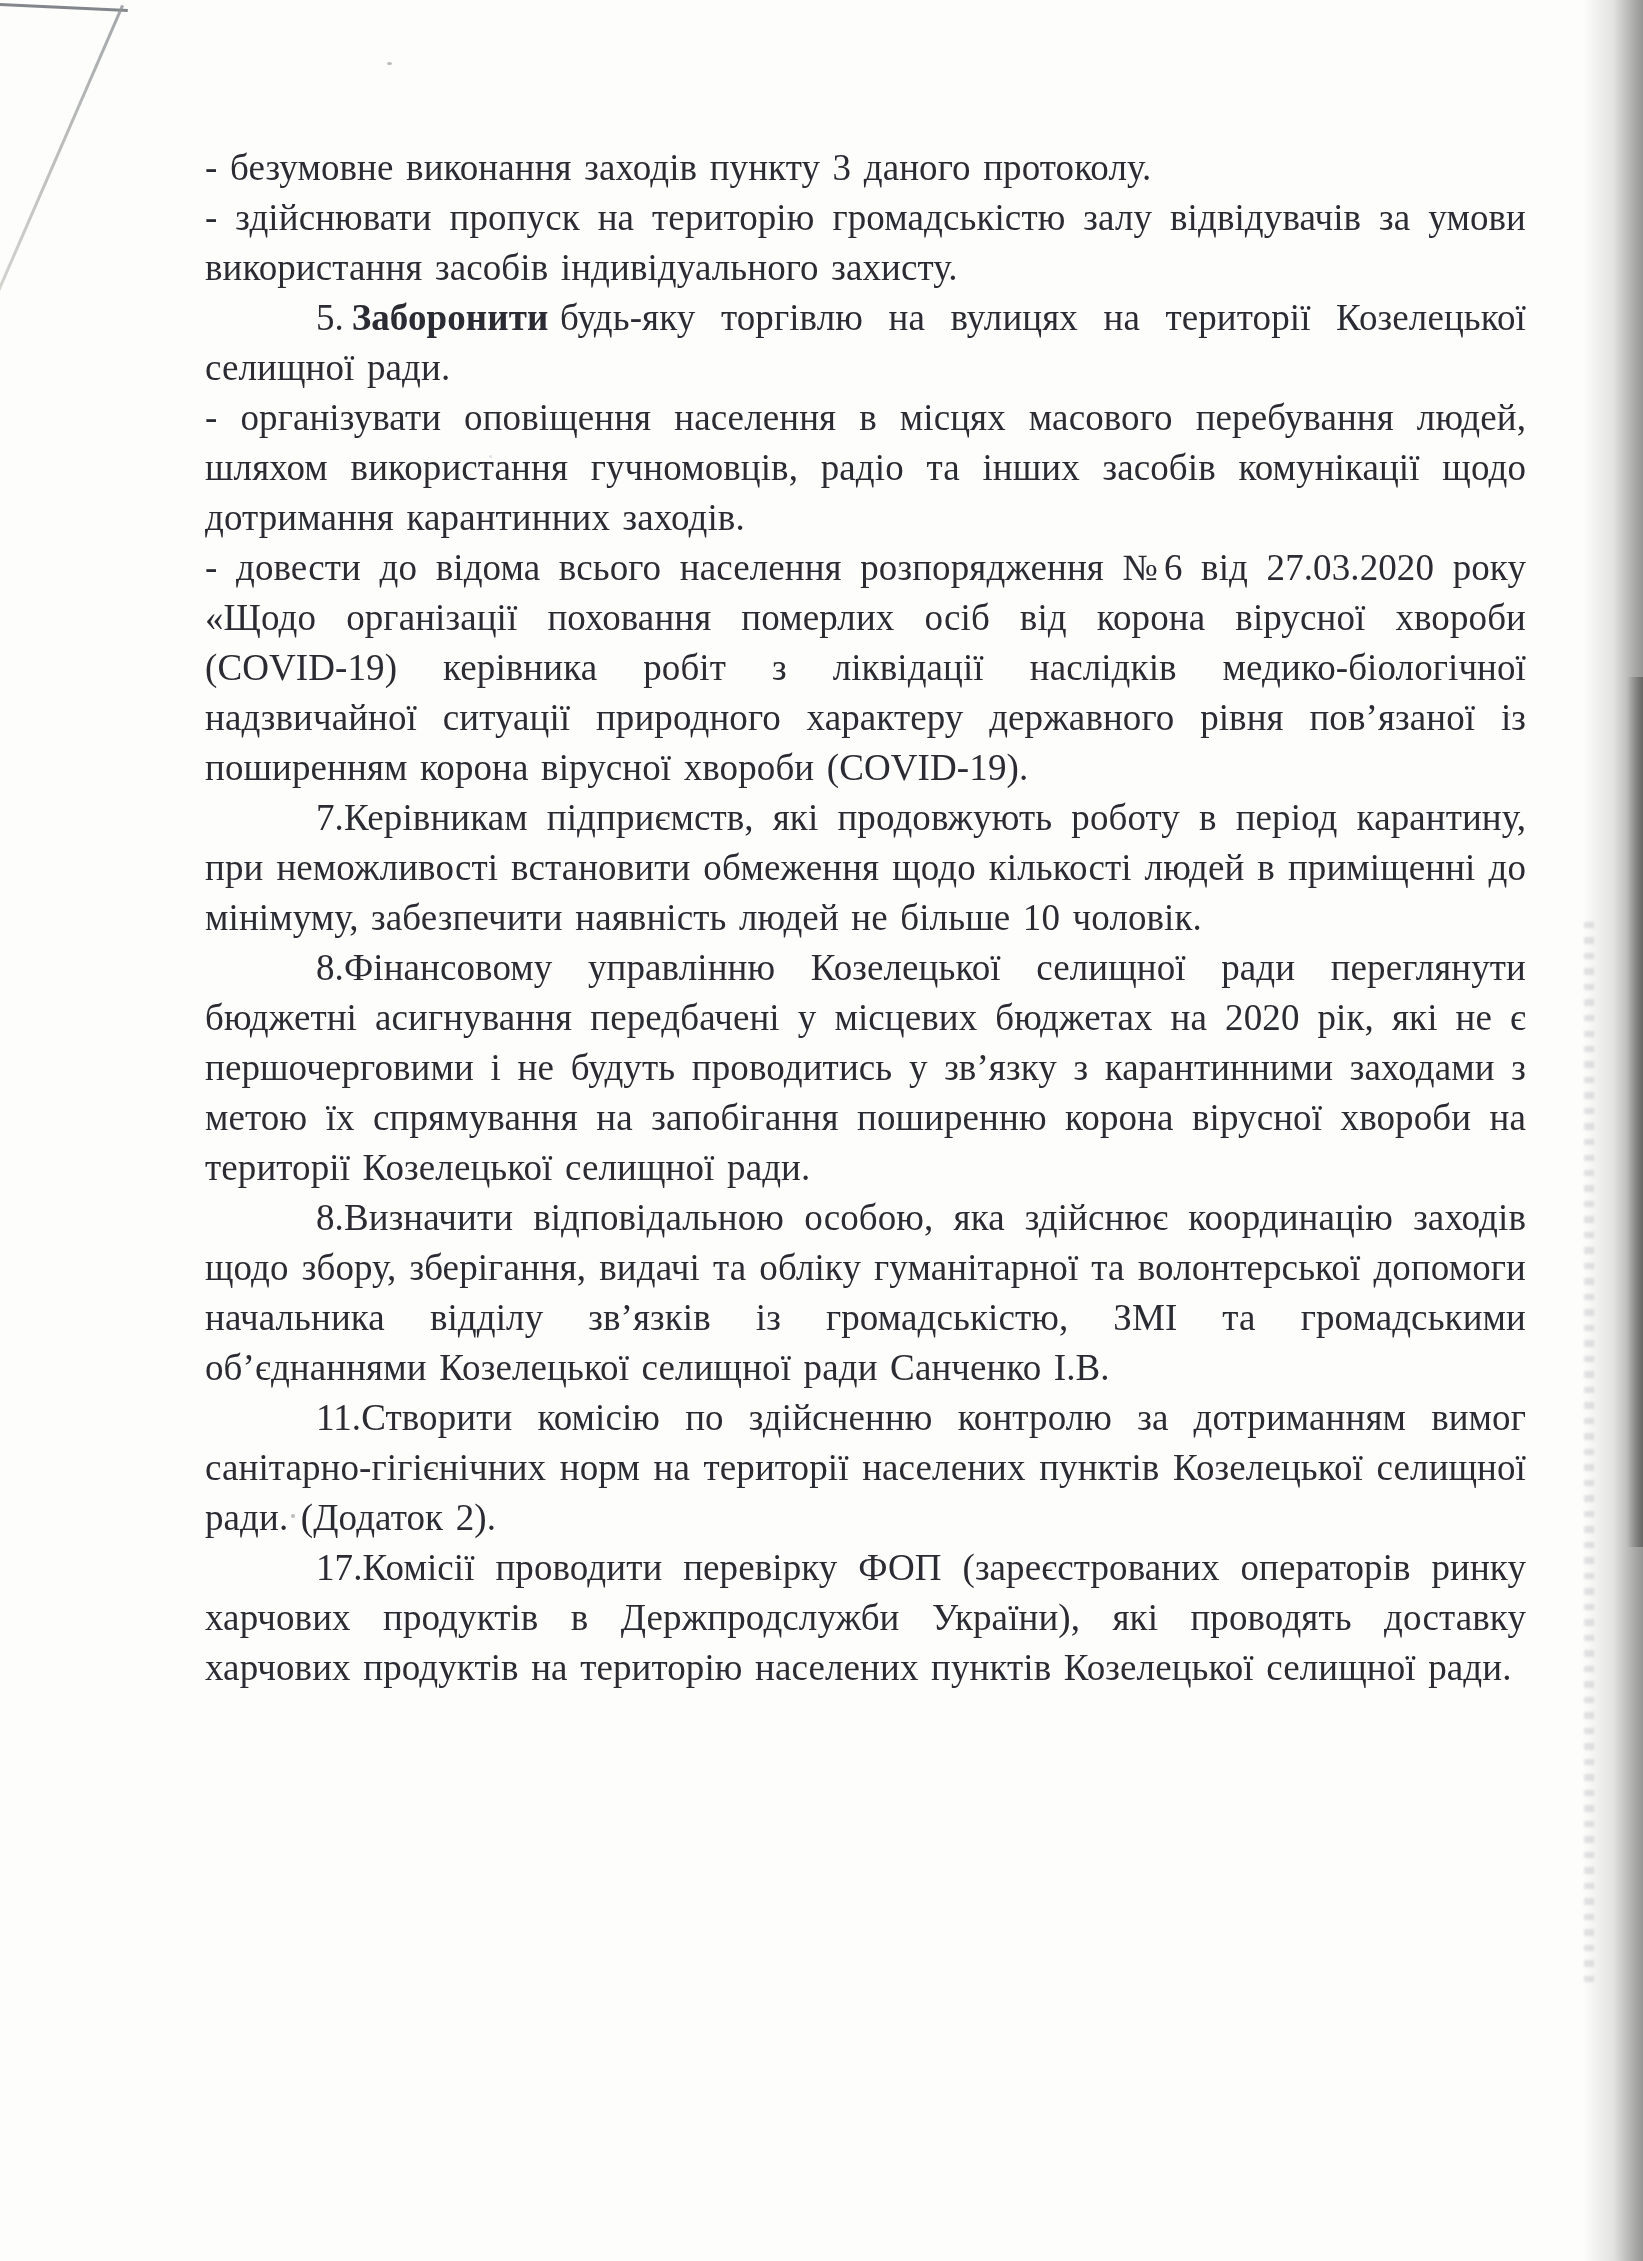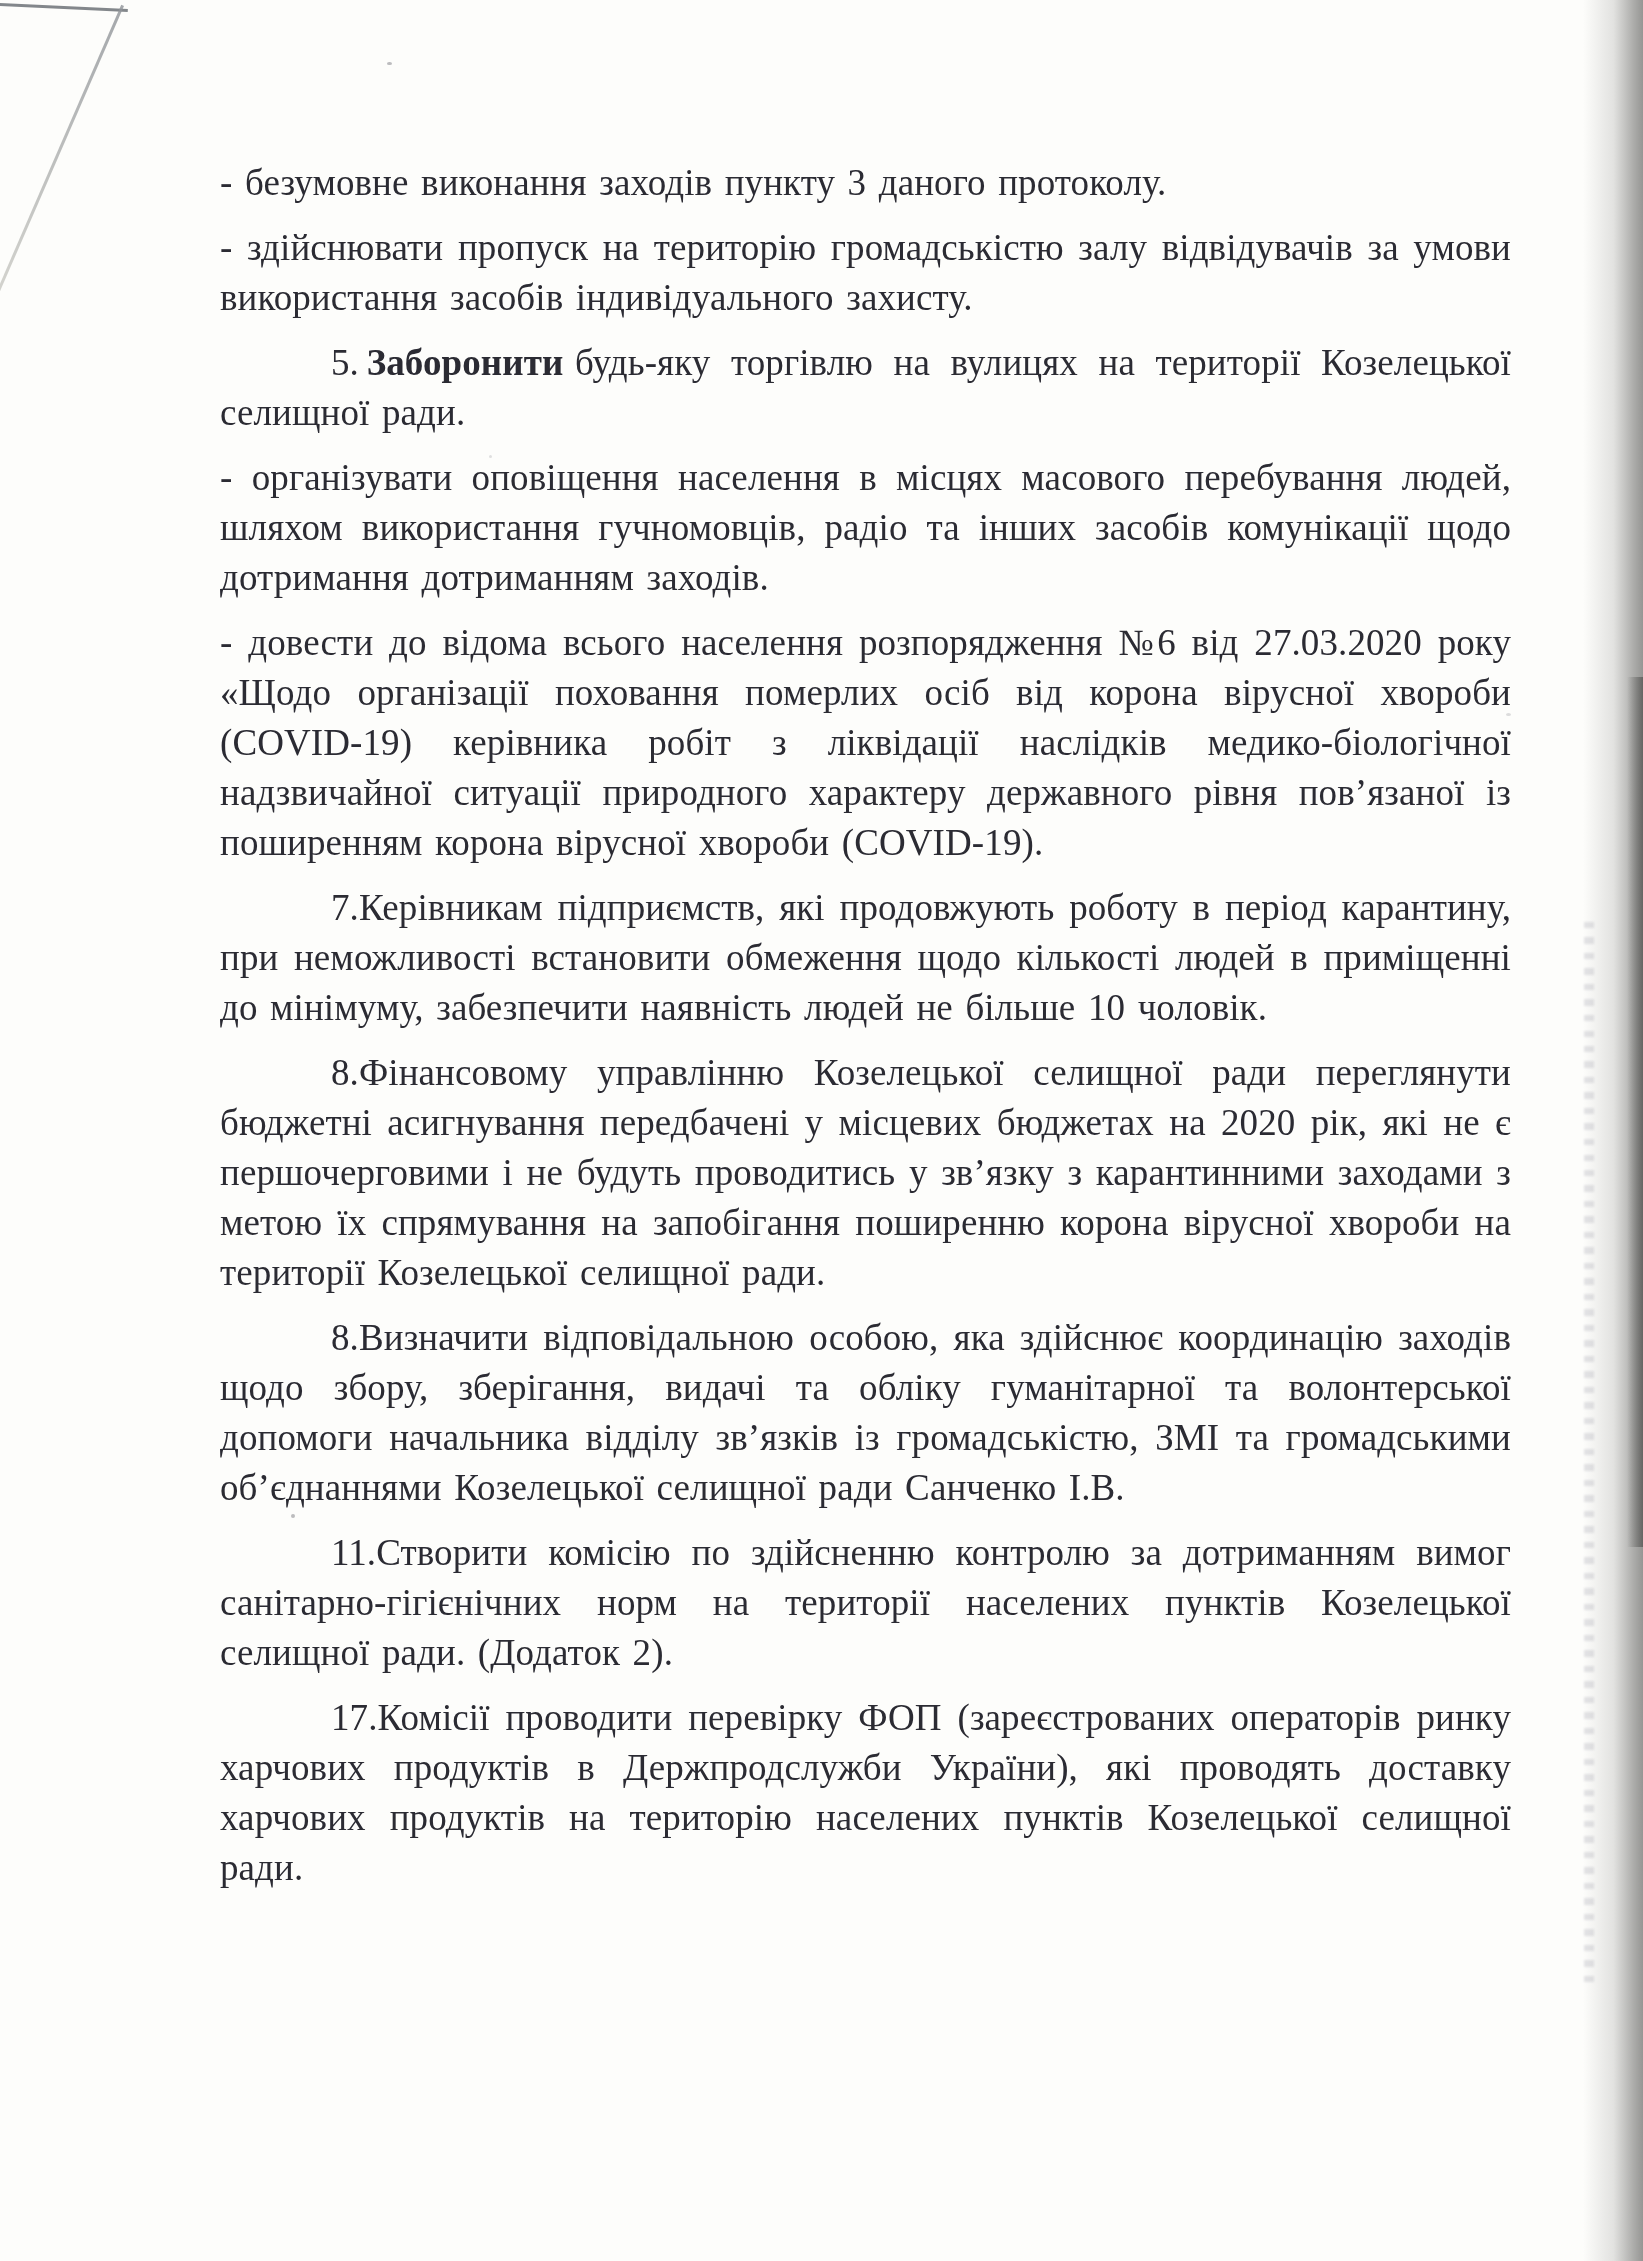--- a/index.html
+++ b/index.html
@@ -22,21 +22,21 @@
     left: 205px;
     top: 143px;
     width: 1321px;
     font-size: 37px;
     line-height: 50px;
     text-align: justify;
     word-spacing: 3.2px;
     letter-spacing: 0.1px;
   }
   .text-column p {
-    margin: 15px;
+    margin: 0;
     padding: 0;
   }
   .text-column p.indent {
     text-indent: 111px;
   }
   .run-bold {
     font-weight: bold;
     margin-left: 7.7px;
   }
   .run-after-bold {
@@ -126,21 +126,21 @@
 
     <p>- безумовне виконання заходів пункту 3 даного протоколу.</p>
 
     <p>- здійснювати пропуск на територію громадськістю залу відвідувачів за умови використання засобів індивідуального захисту.</p>
 
     <p class="indent">
       <span>5.</span><span class="run-bold">Заборонити</span><span class="run-after-bold">будь-яку торгівлю на вулицях на території Козелецької селищної ради.</span>
     </p>
 
 
-    <p>- організувати оповіщення населення в місцях масового перебування людей, шляхом використання гучномовців, радіо та інших засобів комунікації щодо дотримання дотриманням заходів.</p>
+    <p>- організувати оповіщення населення в місцях масового перебування людей, шляхом використання гучномовців, радіо та інших засобів комунікації щодо дотримання карантинних заходів.</p>
 
     <p>- довести до відома всього населення розпорядження №6 від 27.03.2020 року «Щодо організації поховання померлих осіб від корона вірусної хвороби (COVID-19) керівника робіт з ліквідації наслідків медико-біологічної надзвичайної ситуації природного характеру державного рівня пов’язаної із поширенням корона вірусної хвороби (COVID-19).</p>
 
     <p class="indent">7.Керівникам підприємств, які продовжують роботу в період карантину, при неможливості встановити обмеження щодо кількості людей в приміщенні до мінімуму, забезпечити наявність людей не більше 10 чоловік.</p>
 
     <p class="indent">8.Фінансовому управлінню Козелецької селищної ради переглянути бюджетні асигнування передбачені у місцевих бюджетах на 2020 рік, які не є першочерговими і не будуть проводитись у зв’язку з карантинними заходами з метою їх спрямування на запобігання поширенню корона вірусної хвороби на території Козелецької селищної ради.</p>
 
     <p class="indent">8.Визначити відповідальною особою, яка здійснює координацію заходів щодо збору, зберігання, видачі та обліку гуманітарної та волонтерської допомоги начальника відділу зв’язків із громадськістю, ЗМІ та громадськими об’єднаннями Козелецької селищної ради Санченко І.В.</p>
 
 

